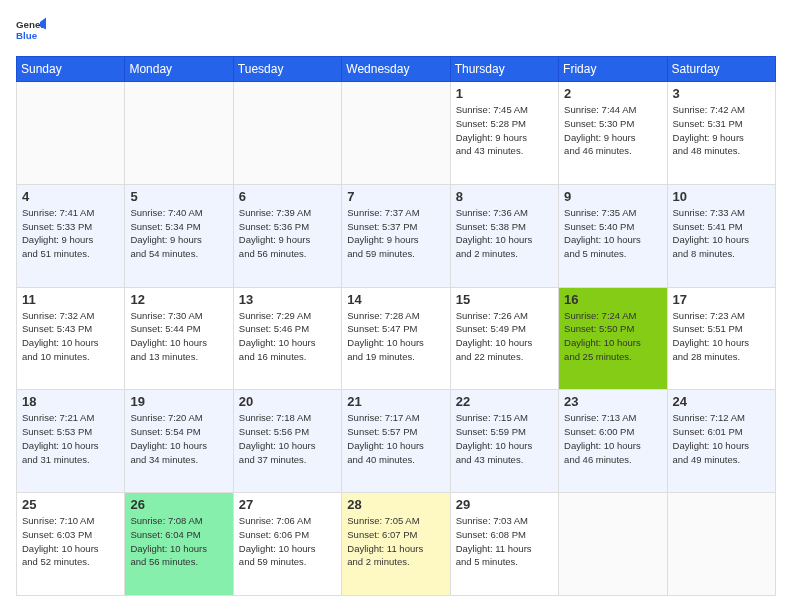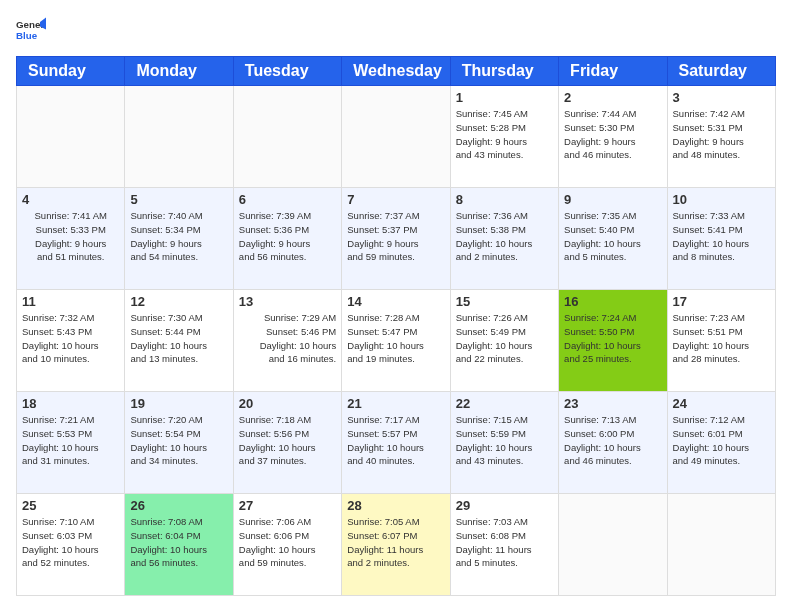--- a/index.html
+++ b/index.html
@@ -47,23 +47,23 @@
     .calendar {
       flex: 1;
       border: 1px solid #ccc;
       border-collapse: collapse;
       width: 100%;
       table-layout: fixed;
     }
     .calendar th {
       background: #2563eb;
       color: #fff;
-      padding: 5px 11px;
-      font-size: 16px;
-      font-weight: bold;
+      padding: 5px 4px;
+      font-size: 12px;
+      font-weight: normal;
       text-align: left;
       border: 1px solid #1d4ed8;
     }
     .calendar td {
       vertical-align: top;
       padding: 4px 5px;
       font-size: 10px;
       color: #333;
       border: 1px solid #ddd;
       height: 88px;
@@ -141,21 +141,21 @@
             <span class="day-number">3</span>
             <div class="day-info" style="white-space: pre-line;">Sunrise: 7:42 AM
 Sunset: 5:31 PM
 Daylight: 9 hours
 and 48 minutes.</div>
           </td>
         </tr>
         <tr>
           <td style="background: rgb(240, 244, 255);">
             <span class="day-number">4</span>
-            <div class="day-info" style="white-space: pre-line; text-align: center;">Sunrise: 7:41 AM
+            <div class="day-info" style="white-space: pre-line;">Sunrise: 7:41 AM
 Sunset: 5:33 PM
 Daylight: 9 hours
 and 51 minutes.</div>
           </td>
           <td style="background: rgb(240, 244, 255);">
             <span class="day-number">5</span>
             <div class="day-info" style="white-space: pre-line;">Sunrise: 7:40 AM
 Sunset: 5:34 PM
 Daylight: 9 hours
 and 54 minutes.</div>
@@ -206,21 +206,21 @@
           </td>
           <td style="background: rgb(255, 255, 255);">
             <span class="day-number">12</span>
             <div class="day-info" style="white-space: pre-line;">Sunrise: 7:30 AM
 Sunset: 5:44 PM
 Daylight: 10 hours
 and 13 minutes.</div>
           </td>
           <td style="background: rgb(255, 255, 255);">
             <span class="day-number">13</span>
-            <div class="day-info" style="white-space: pre-line; text-align: right;">Sunrise: 7:29 AM
+            <div class="day-info" style="white-space: pre-line;">Sunrise: 7:29 AM
 Sunset: 5:46 PM
 Daylight: 10 hours
 and 16 minutes.</div>
           </td>
           <td style="background: rgb(255, 255, 255);">
             <span class="day-number">14</span>
             <div class="day-info" style="white-space: pre-line;">Sunrise: 7:28 AM
 Sunset: 5:47 PM
 Daylight: 10 hours
 and 19 minutes.</div>

